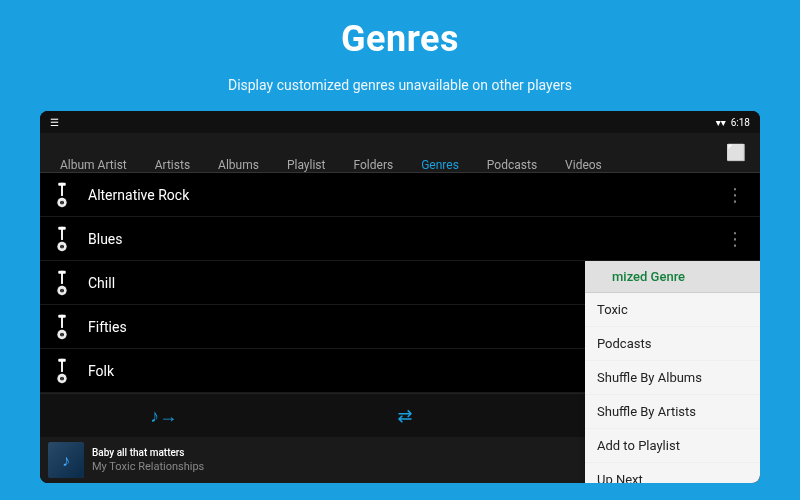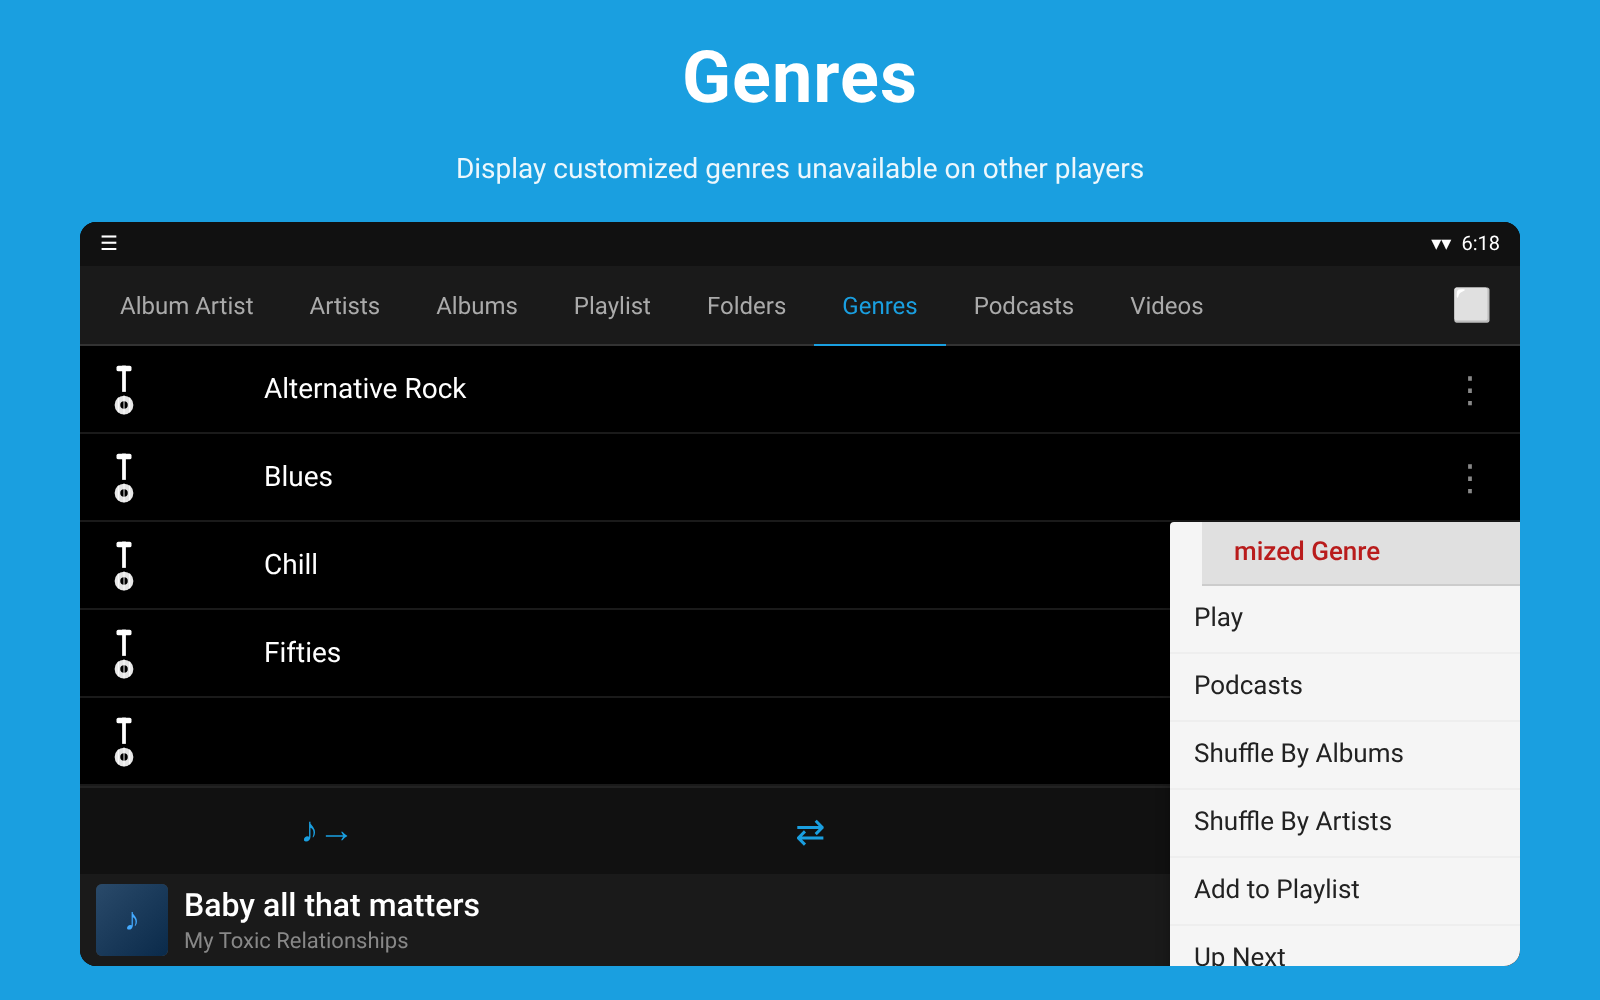--- a/index.html
+++ b/index.html
@@ -81,21 +81,21 @@
       padding: 0 14px;
       height: 40px;
       display: flex;
       align-items: center;
       font-size: 12px;
       color: #aaa;
       cursor: pointer;
       white-space: nowrap;
       border-bottom: 2px solid transparent;
       position: relative;
-      top: 1px;
+      top: 13px;
     }
     .tab-item.active {
       color: #1a9fe0;
       border-bottom: 2px solid #1a9fe0;
     }
     .tab-cast {
       margin-left: auto;
       color: #aaa;
       font-size: 16px;
       padding: 0 8px;
@@ -106,21 +106,20 @@
     .genre-list {
       background: #000;
     }
     .genre-row {
       display: flex;
       align-items: center;
       height: 44px;
       border-bottom: 1px solid #1a1a1a;
       padding: 0 10px 0 6px;
       position: relative;
-      gap: 44px;
     }
     .genre-icon {
       width: 32px;
       display: flex;
       justify-content: center;
       align-items: center;
       flex-shrink: 0;
     }
     .guitar-svg {
       width: 20px;
@@ -145,26 +144,25 @@
       right: 0;
       top: 0;
       background: #f5f5f5;
       width: 175px;
       z-index: 100;
       border-radius: 2px;
       box-shadow: 2px 2px 8px rgba(0,0,0,0.5);
     }
     .context-menu-header {
       background: #e0e0e0;
-      padding: 8px 16px;
+      padding: 8px 27px;
       font-size: 13px;
       font-weight: 500;
-      color: #b91c1c;
+      color: #15803d;
       border-bottom: 1px solid #ccc;
-      margin-left: 16px;
     }
     .context-menu-item {
       padding: 9px 12px;
       font-size: 13px;
       color: #222;
       cursor: pointer;
       border-bottom: 1px solid #eee;
     }
     .context-menu-item:last-child {
       border-bottom: none;
@@ -218,21 +216,21 @@
       left: 50%;
       transform: translate(-50%, -50%);
       color: #4af;
       font-size: 16px;
     }
     .track-info {
       flex: 1;
     }
     .track-title {
       color: #fff;
-      font-size: 16px;
+      font-size: 10px;
       font-weight: 500;
     }
     .track-artist {
       color: #888;
       font-size: 11px;
       margin-top: 2px;
     }
   </style>
 </head>
 <body>
@@ -336,25 +334,26 @@
         <svg class="guitar-svg" viewBox="0 0 20 32" fill="white">
           <circle cx="10" cy="24" r="5" fill="white" opacity="0.9"></circle>
           <rect x="9" y="3" width="2" height="14" fill="white"></rect>
           <rect x="6" y="3" width="8" height="3" rx="1" fill="white"></rect>
           <circle cx="10" cy="24" r="2" fill="#000"></circle>
           <line x1="7" y1="20" x2="7" y2="28" stroke="white" stroke-width="0.5"></line>
           <line x1="10" y1="19" x2="10" y2="29" stroke="white" stroke-width="0.5"></line>
           <line x1="13" y1="20" x2="13" y2="28" stroke="white" stroke-width="0.5"></line>
         </svg>
       </div>
+      <span class="genre-name">Folk</span>
     </div>
 
     <div class="context-menu" style="top: 88px; right: 0;">
       <div class="context-menu-header">mized Genre</div>
-      <div class="context-menu-item">Play</div>
+      <div class="context-menu-item">Toxic</div>
       <div class="context-menu-item">Podcasts</div>
       <div class="context-menu-item">Shuffle By Albums</div>
       <div class="context-menu-item">Shuffle By Artists</div>
       <div class="context-menu-item">Add to Playlist</div>
       <div class="context-menu-item">Up Next</div>
       <div class="context-menu-item">Set EQ</div>
 
     </div>
   </div>
 

